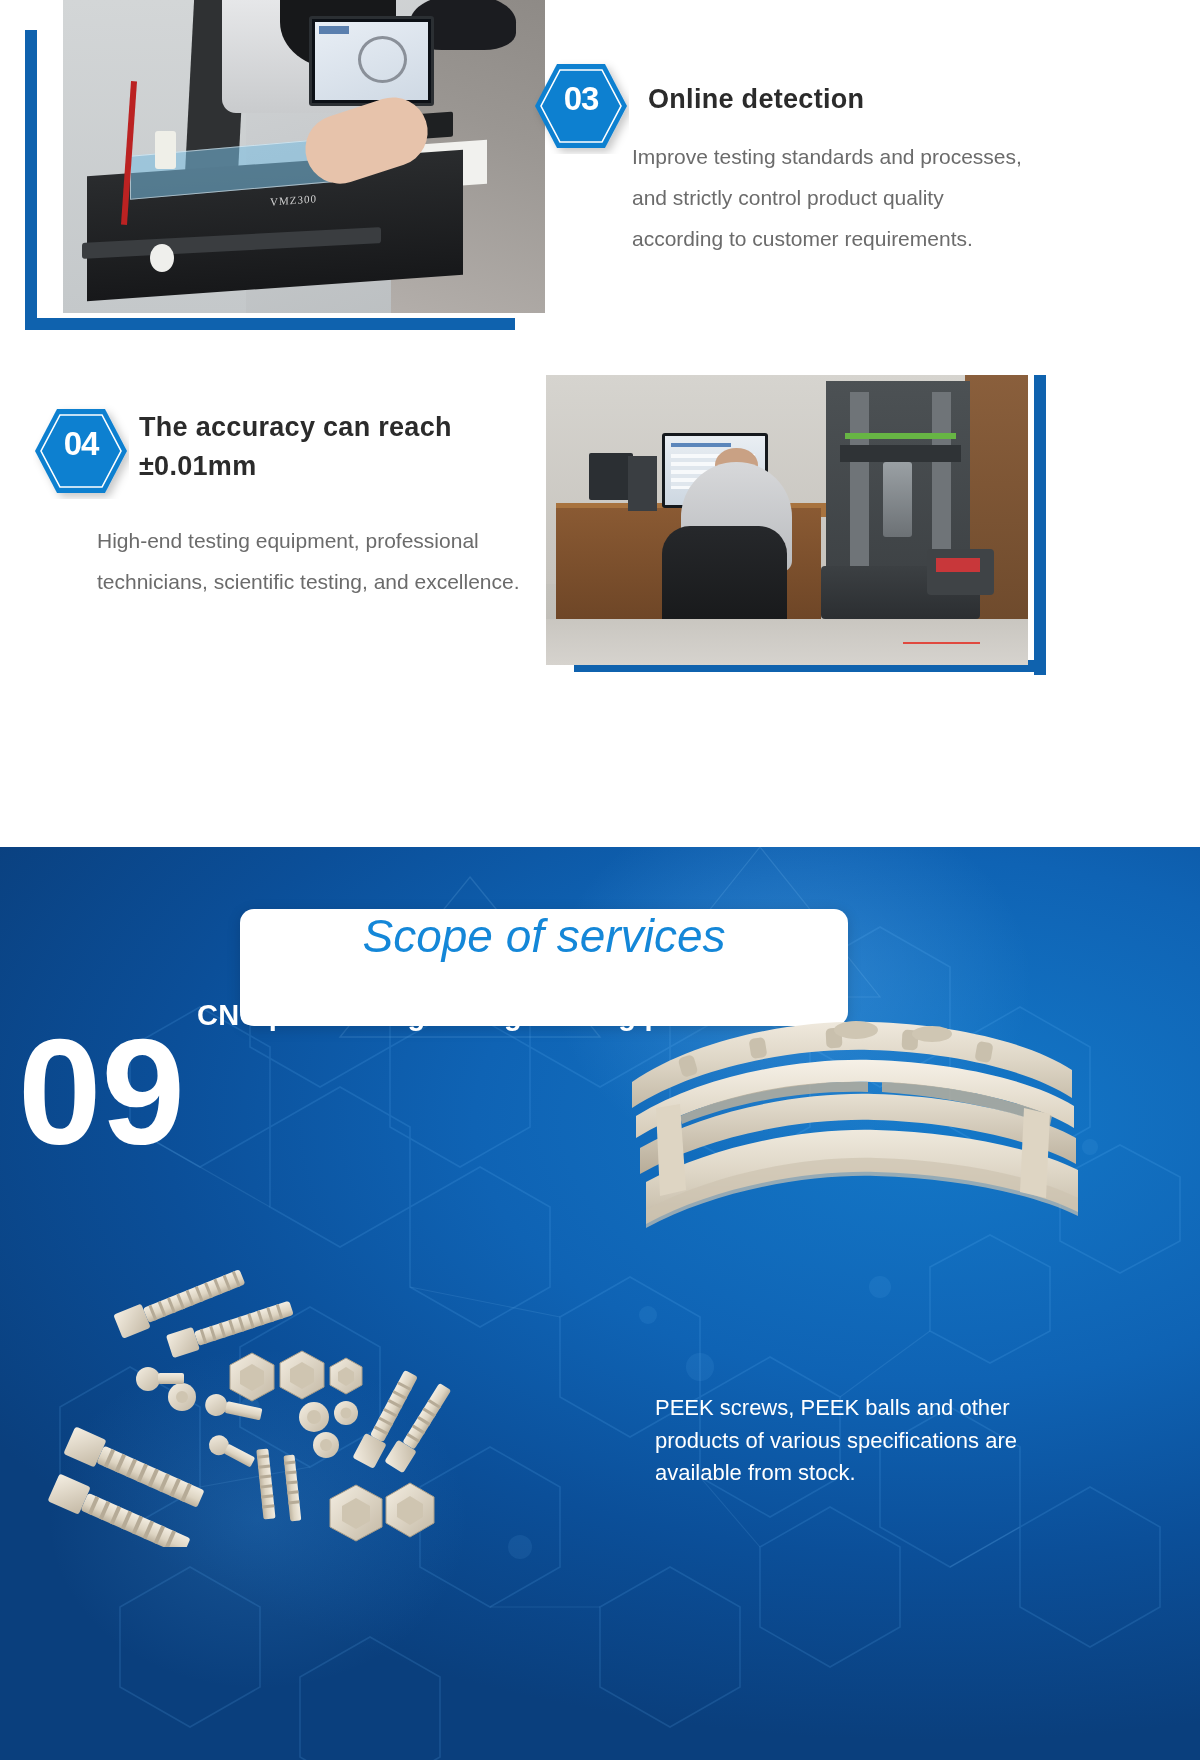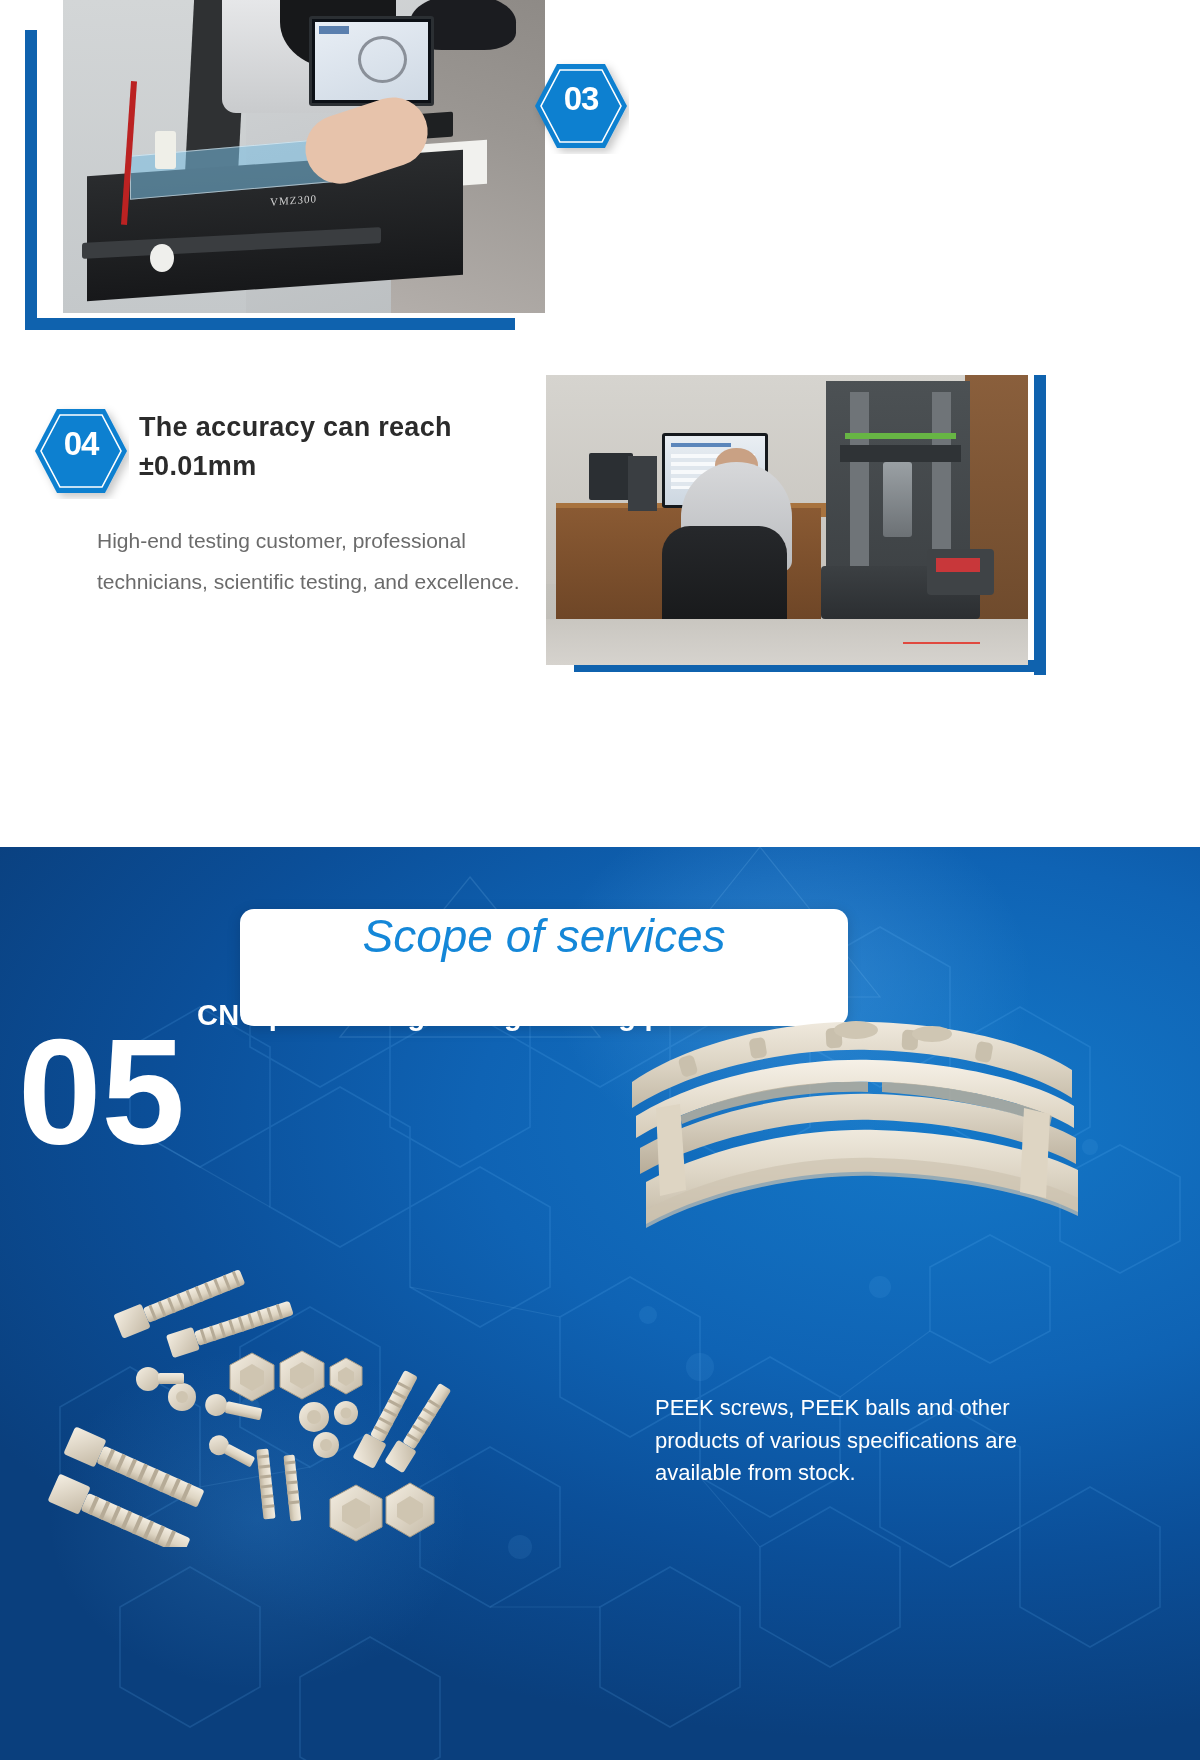--- a/index.html
+++ b/index.html
@@ -190,21 +190,23 @@
               <feDropShadow dx="4" dy="4" stdDeviation="4" flood-color="#000" flood-opacity="0.22"></feDropShadow>
             </filter>
           </defs>
           <polygon points="24,6 72,6 94,48 72,90 24,90 2,48" fill="#1180d0" filter="url(#sh1)"></polygon>
           <polygon points="27,12 69,12 88,48 69,84 27,84 8,48" fill="none" stroke="#ffffff" stroke-width="1.6"></polygon>
         </svg>
       </div>
       <div class="hex-num">03</div>
     </div>
 
-
+    <div class="feat-title" style="left:648px; top:80px; width:520px;">Online detection</div>
+
+    <div class="feat-body" style="left:632px; top:137px; width:400px;">Improve testing standards and processes, and strictly control product quality according to customer requirements.</div>
   </div>
 
   <div class="blk03" style="top:375px; height:400px;">
 
     <div class="photo-frame f2" style="top:0;">
       <div class="accent accent-right"></div>
       <div class="accent accent-bot"></div>
       <div class="photo ph2">
         <div class="ph2-bg"></div>
         <div class="wall"></div>
@@ -243,21 +245,21 @@
           </defs>
           <polygon points="24,6 72,6 94,48 72,90 24,90 2,48" fill="#1180d0" filter="url(#sh2)"></polygon>
           <polygon points="27,12 69,12 88,48 69,84 27,84 8,48" fill="none" stroke="#ffffff" stroke-width="1.6"></polygon>
         </svg>
       </div>
       <div class="hex-num">04</div>
     </div>
 
     <div class="feat-title" style="left:139px; top:33px; width:360px;">The accuracy can reach ±0.01mm</div>
 
-    <div class="feat-body" style="left:97px; top:146px; width:430px;">High-end testing customer, professional technicians, scientific testing, and excellence.</div>
+    <div class="feat-body" style="left:97px; top:146px; width:430px;">High-end testing equipment, professional technicians, scientific testing, and excellence.</div>
   </div>
 </div>
 
 <div class="blue-section">
 
   <svg class="hexpattern" width="1200" height="913" viewBox="0 0 1200 913" preserveAspectRatio="none">
     <g fill="none" stroke="#6fc0ff" stroke-width="1.6" opacity="0.30">
       <polygon points="250,120 320,80 390,120 390,200 320,240 250,200"></polygon>
       <polygon points="390,200 460,160 530,200 530,280 460,320 390,280"></polygon>
       <polygon points="530,120 600,80 670,120 670,200 600,240 530,200"></polygon>
@@ -501,21 +503,21 @@
       <polygon points="356,230 380,216 404,230 404,256 380,270 356,256" fill="url(#nut)" stroke="#a99e8a" stroke-width="1"></polygon>
       <polygon points="367,237 380,229 393,237 393,250 380,258 367,250" fill="#cfc5b1"></polygon>
 
       <circle cx="152" cy="130" r="14" fill="url(#nut)"></circle>
         <circle cx="152" cy="130" r="6" fill="#cfc5b1"></circle>
       <circle cx="118" cy="112" r="12" fill="url(#nut)"></circle>
       <rect x="128" y="106" width="26" height="11" rx="2" fill="url(#scr)"></rect>
     </g>
   </svg>
 
-  <div class="bignum" style="left:18px; top:170px; font-size:150px;">05</div>
+  <div class="bignum" style="left:18px; top:170px; font-size:150px;">09</div>
 
   <div class="svc-title" style="left:197px; top:152px; width:760px;">CNC processing of engineering plastics</div>
 
 
 
 
   <div class="svc-body" style="left:655px; top:545px; width:400px;">PEEK screws, PEEK balls and other products of various specifications are available from stock.</div>
 
 </div>
 

